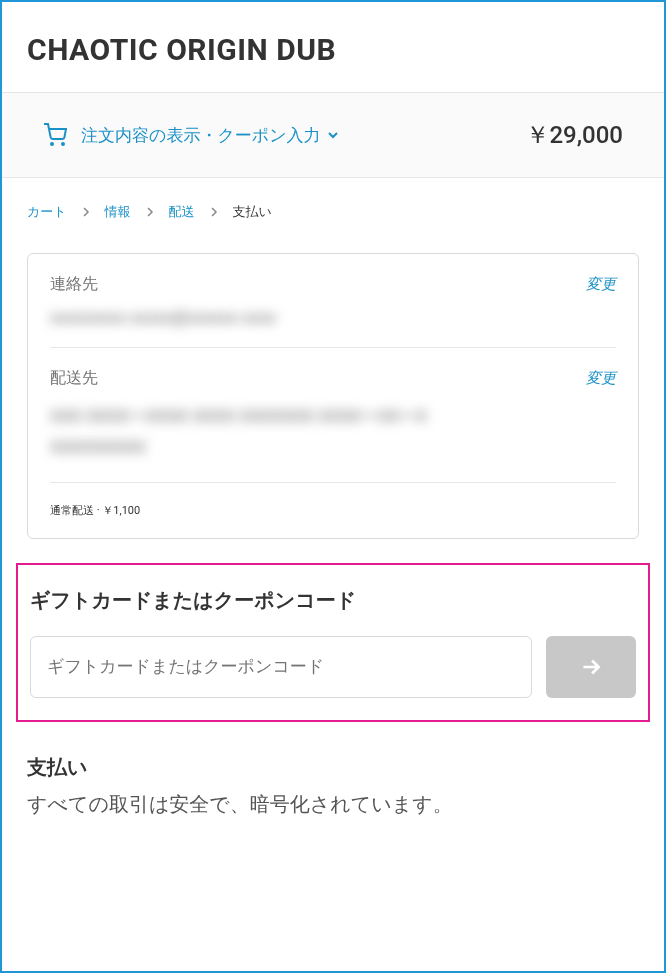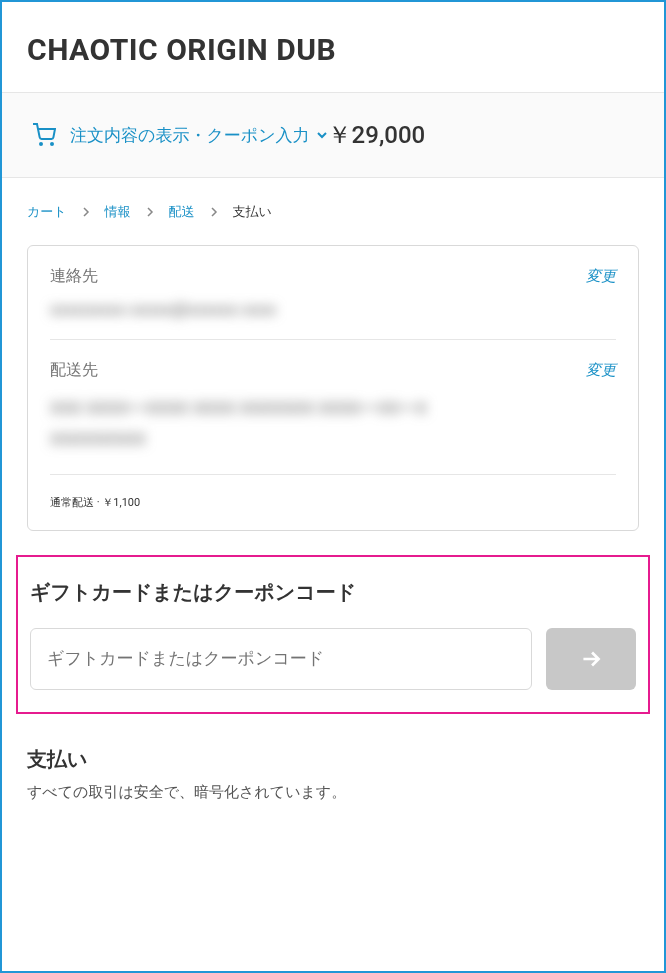--- a/index.html
+++ b/index.html
@@ -25,22 +25,23 @@
       font-size: 30px;
       font-weight: 700;
       color: #333;
       letter-spacing: 0.5px;
     }
     
     .order-summary-bar {
       background: #fafafa;
       border-top: 1px solid #e6e6e6;
       border-bottom: 1px solid #e6e6e6;
-      padding: 26px 30px;
-      display: flex;
+      padding: 26px 41px;
+      display: flex;
+      justify-content: space-between;
       align-items: center;
     }
     
     .order-summary-left {
       display: flex;
       align-items: center;
       gap: 14px;
     }
     
     .cart-icon {
@@ -87,21 +88,21 @@
       color: #333;
     }
     
     .breadcrumb-chevron {
       color: #888;
       width: 10px;
       height: 10px;
     }
     
     .review-box {
-      margin: 4px 25px;
+      margin: 12px 25px;
       border: 1px solid #d9d9d9;
       border-radius: 6px;
       padding: 0 22px;
     }
     
     .review-row {
       padding: 20px 0;
       border-bottom: 1px solid #e6e6e6;
     }
     
@@ -200,21 +201,21 @@
       padding: 16px 25px;
     }
     
     .payment-title {
       font-size: 20px;
       color: #333;
       margin-bottom: 10px;
     }
     
     .payment-subtitle {
-      font-size: 15px;
+      font-size: 20px;
       color: #545454;
     }
   </style>
 </head>
 <body>
 
 <div class="header">
   <h1 class="brand-title">CHAOTIC ORIGIN DUB</h1>
 </div>
 

